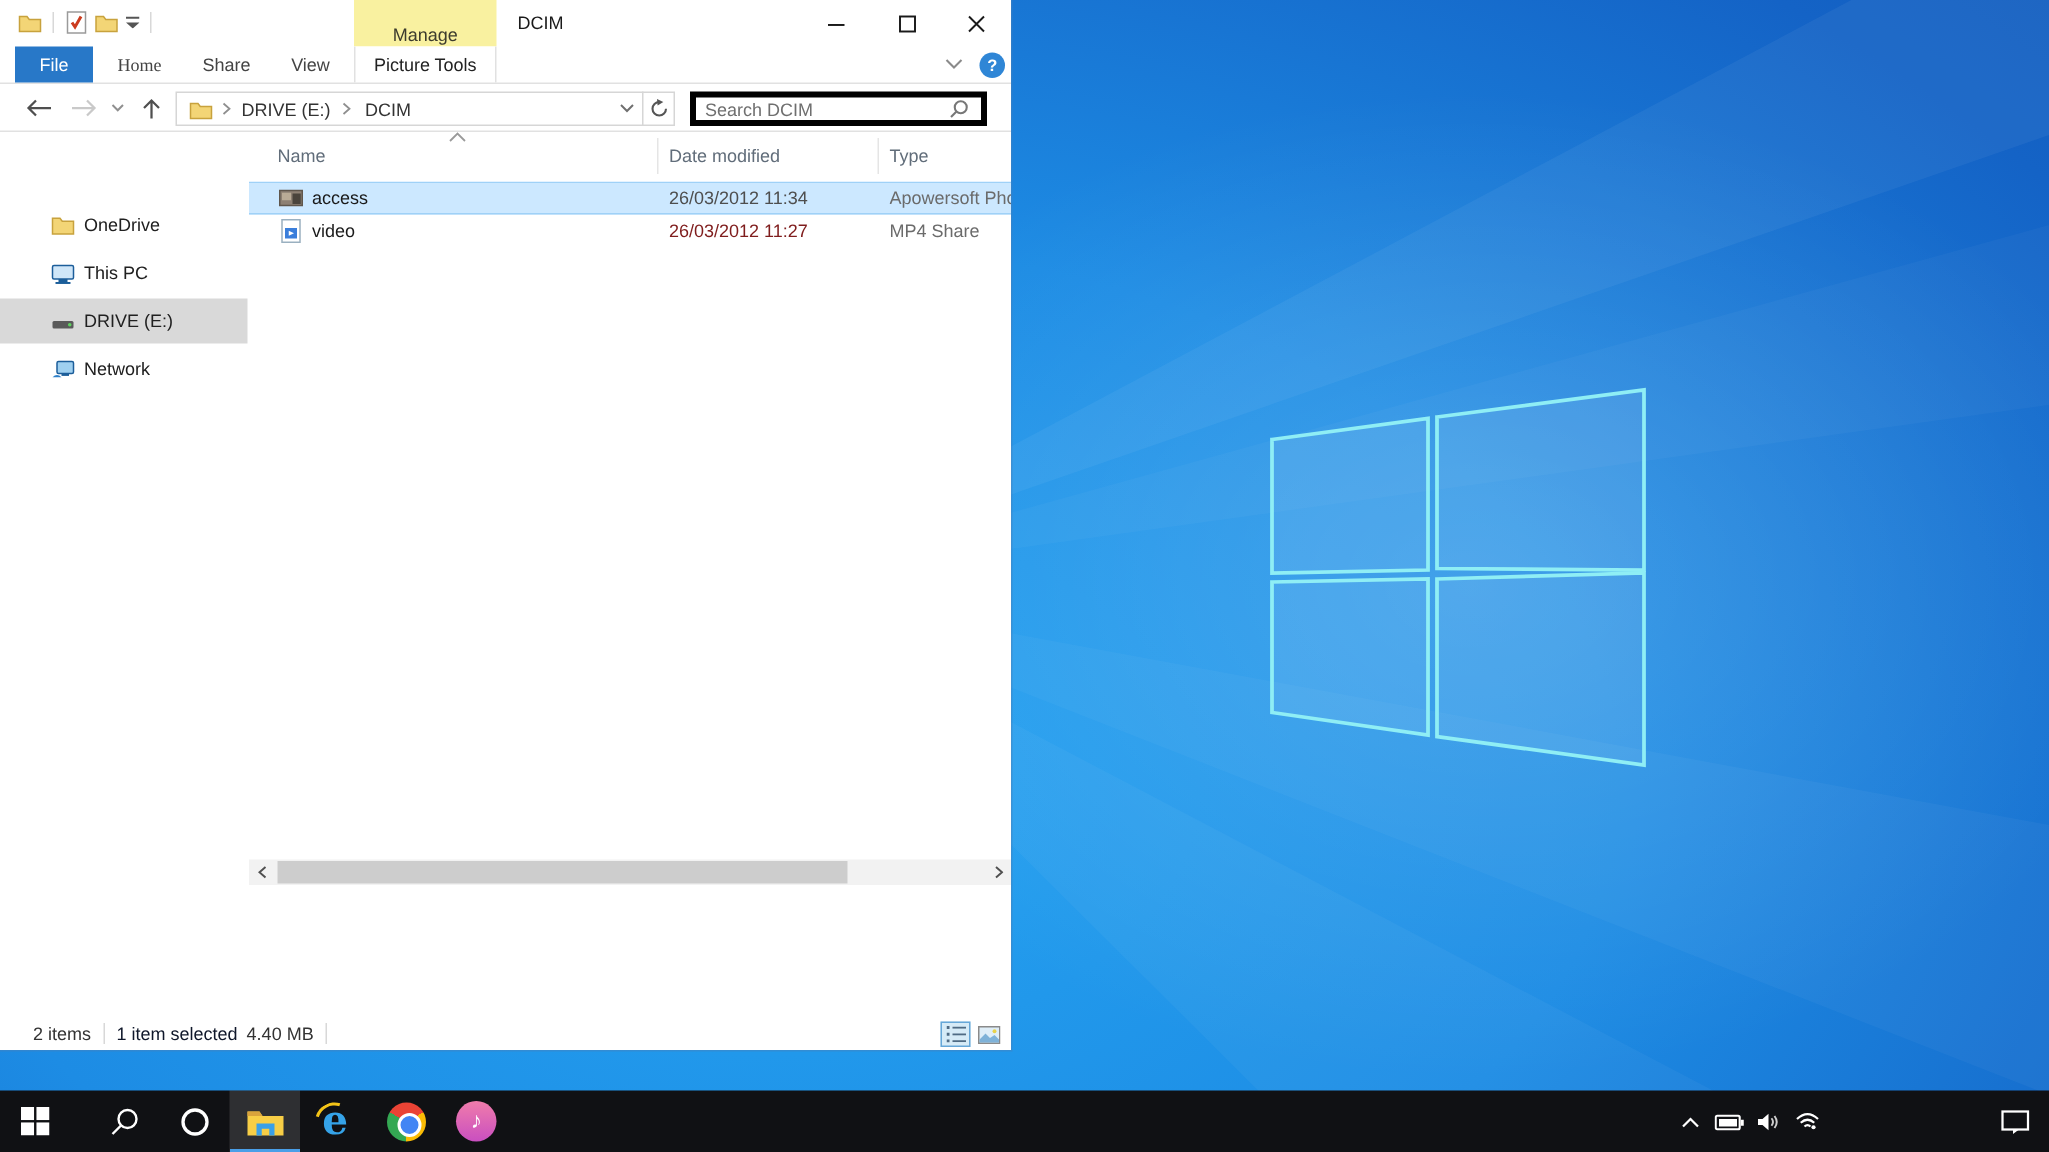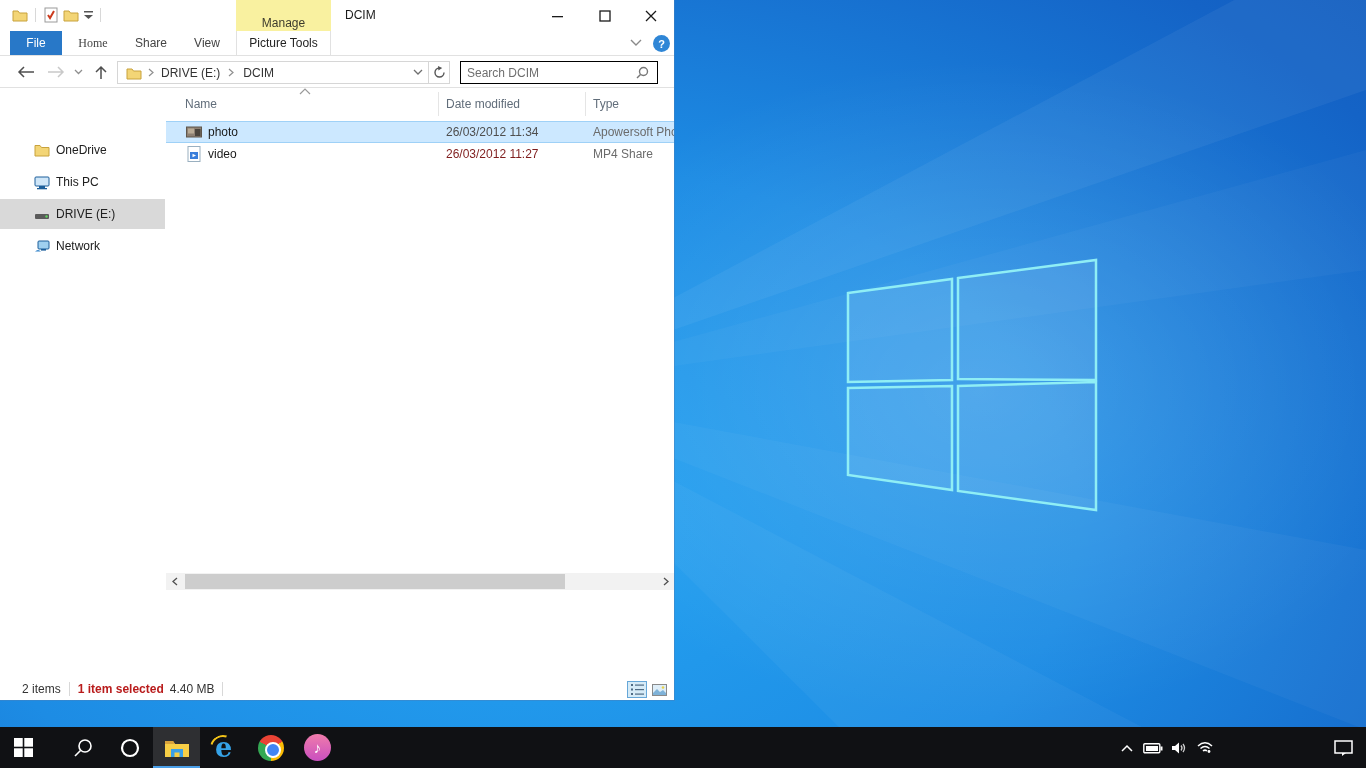--- a/index.html
+++ b/index.html
@@ -38,21 +38,21 @@
     color:#fff; display:flex; align-items:center; justify-content:center; font-size:11px; font-weight:bold; }
 
   
   #addrrow { position:absolute; left:0; top:56px; width:100%; height:32px; background:#fff; border-bottom:1px solid #e1e1e1; }
   .navbtn { position:absolute; top:6px; width:22px; height:20px; display:flex; align-items:center; justify-content:center; }
   #addrbox { position:absolute; left:117px; top:5px; width:333px; height:23px; border:1px solid #d6d6d6; background:#fff; display:flex; align-items:center; }
   #addr-crumbs { display:flex; align-items:center; flex:1; padding-left:4px; }
   .crumb { color:#333; padding:0 2px; }
   #addr-dd { width:20px; display:flex; justify-content:center; }
   #refresh-seg { width:21px; height:23px; border-left:1px solid #d6d6d6; display:flex; align-items:center; justify-content:center; margin-left:auto; }
-  #searchbox { position:absolute; left:460px; top:5px; width:198px; height:23px; border:1px solid #000000; display:flex; align-items:center; }
+  #searchbox { position:absolute; left:460px; top:5px; width:198px; height:23px; border:4px solid #000000; display:flex; align-items:center; }
   #searchbox input { flex:1; border:none; outline:none; padding:0 6px; font-family:"Liberation Sans",sans-serif; font-size:12px; color:#333; background:transparent; }
   #searchbox input::placeholder { color:#6f6f6f; opacity:1; }
 
   
   #main { position:absolute; left:0; top:88px; width:674px; height:590px; background:#fff; }
   #sidebar { position:absolute; left:0; top:0; width:166px; height:100%; }
   .side-item { position:absolute; left:0; width:165px; height:30px; display:flex; align-items:center; }
   .side-item .ico { width:16px; height:16px; margin-left:34px; margin-right:6px; flex:none; }
   .side-item.sel { background:#d9d9d9; }
   .side-label { color:#202020; }
@@ -71,21 +71,21 @@
 
   
   #hscroll { position:absolute; left:166px; top:573px; width:508px; height:17px; background:#f2f2f2; }
   .harrow { position:absolute; top:0; width:17px; height:17px; display:flex; align-items:center; justify-content:center; }
   #hthumb { position:absolute; left:19px; top:1px; width:380px; height:15px; background:#cdcdcd; }
 
   
   #statusbar { position:absolute; left:0; top:678px; width:674px; height:22px; background:#fff; display:flex; align-items:center; }
   .st-sep { width:1px; height:14px; background:#d8d8d8; margin:0 8px; }
   #st-items { margin-left:22px; color:#333; }
-  #st-sel { color:#b91c1c;font-weight:bold; } #st-size { margin-left:6px; color:#333; }
+  #st-sel { color:#0f172a; } #st-size { margin-left:6px; color:#333; }
   .viewbtn { position:absolute; top:3px; width:20px; height:17px; display:flex; align-items:center; justify-content:center; }
   #view-details { left:627px; background:#d6ebf7; border:1px solid #66a7d8; }
   #view-thumbs { left:649px; }
 
   
   #taskbar { position:absolute; left:0; top:727px; width:1366px; height:41px; background:#101114; display:flex; align-items:center; }
   .tb-btn { width:47px; height:41px; display:flex; align-items:center; justify-content:center; flex:none; }
   .tb-btn.active { background:rgba(255,255,255,.13); box-shadow:0 -2px 0 #4a9fe8 inset; }
   #tb-ie { color:#35a3e8; font-size:27px; font-weight:bold; font-family:"DejaVu Serif",serif; line-height:1; position:relative; }
   #tb-ie .swoosh { position:absolute; width:26px; height:26px; border:2px solid transparent; border-top-color:#f4c418; border-radius:50%; transform:rotate(-28deg); left:10px; top:8px; }
@@ -308,21 +308,21 @@
         </div>
       <div id="colsep1"></div>
       <div id="colsep2"></div>
 
       <div class="frow sel" style="top:33px;">
         <svg class="ficon" viewBox="0 0 16 16">
           <rect x="0.5" y="3" width="15" height="10" fill="#8d8073" stroke="#5f564c"></rect>
           <rect x="2" y="4.5" width="6" height="5" fill="#b9ab96"></rect>
           <rect x="9" y="5" width="5.5" height="7" fill="#4a443c"></rect>
         </svg>
-        <span class="fname">photo</span>
+        <span class="fname">access</span>
         <span class="fdate" style="color:#4e4e4e;">26/03/2012 11:34</span>
         <span class="ftype">Apowersoft Pho</span>
       </div>
       <div class="frow" style="top:55px;">
         <svg class="ficon" viewBox="0 0 16 16">
           <rect x="2" y="0.5" width="12" height="15" fill="#fff" stroke="#9ab0c0"></rect>
           <rect x="4" y="6" width="8" height="7" fill="#3a7edb"></rect>
           <polygon points="6.5,7.8 10,9.5 6.5,11.2" fill="#fff"></polygon>
         </svg>
         <span class="fname">video</span>

